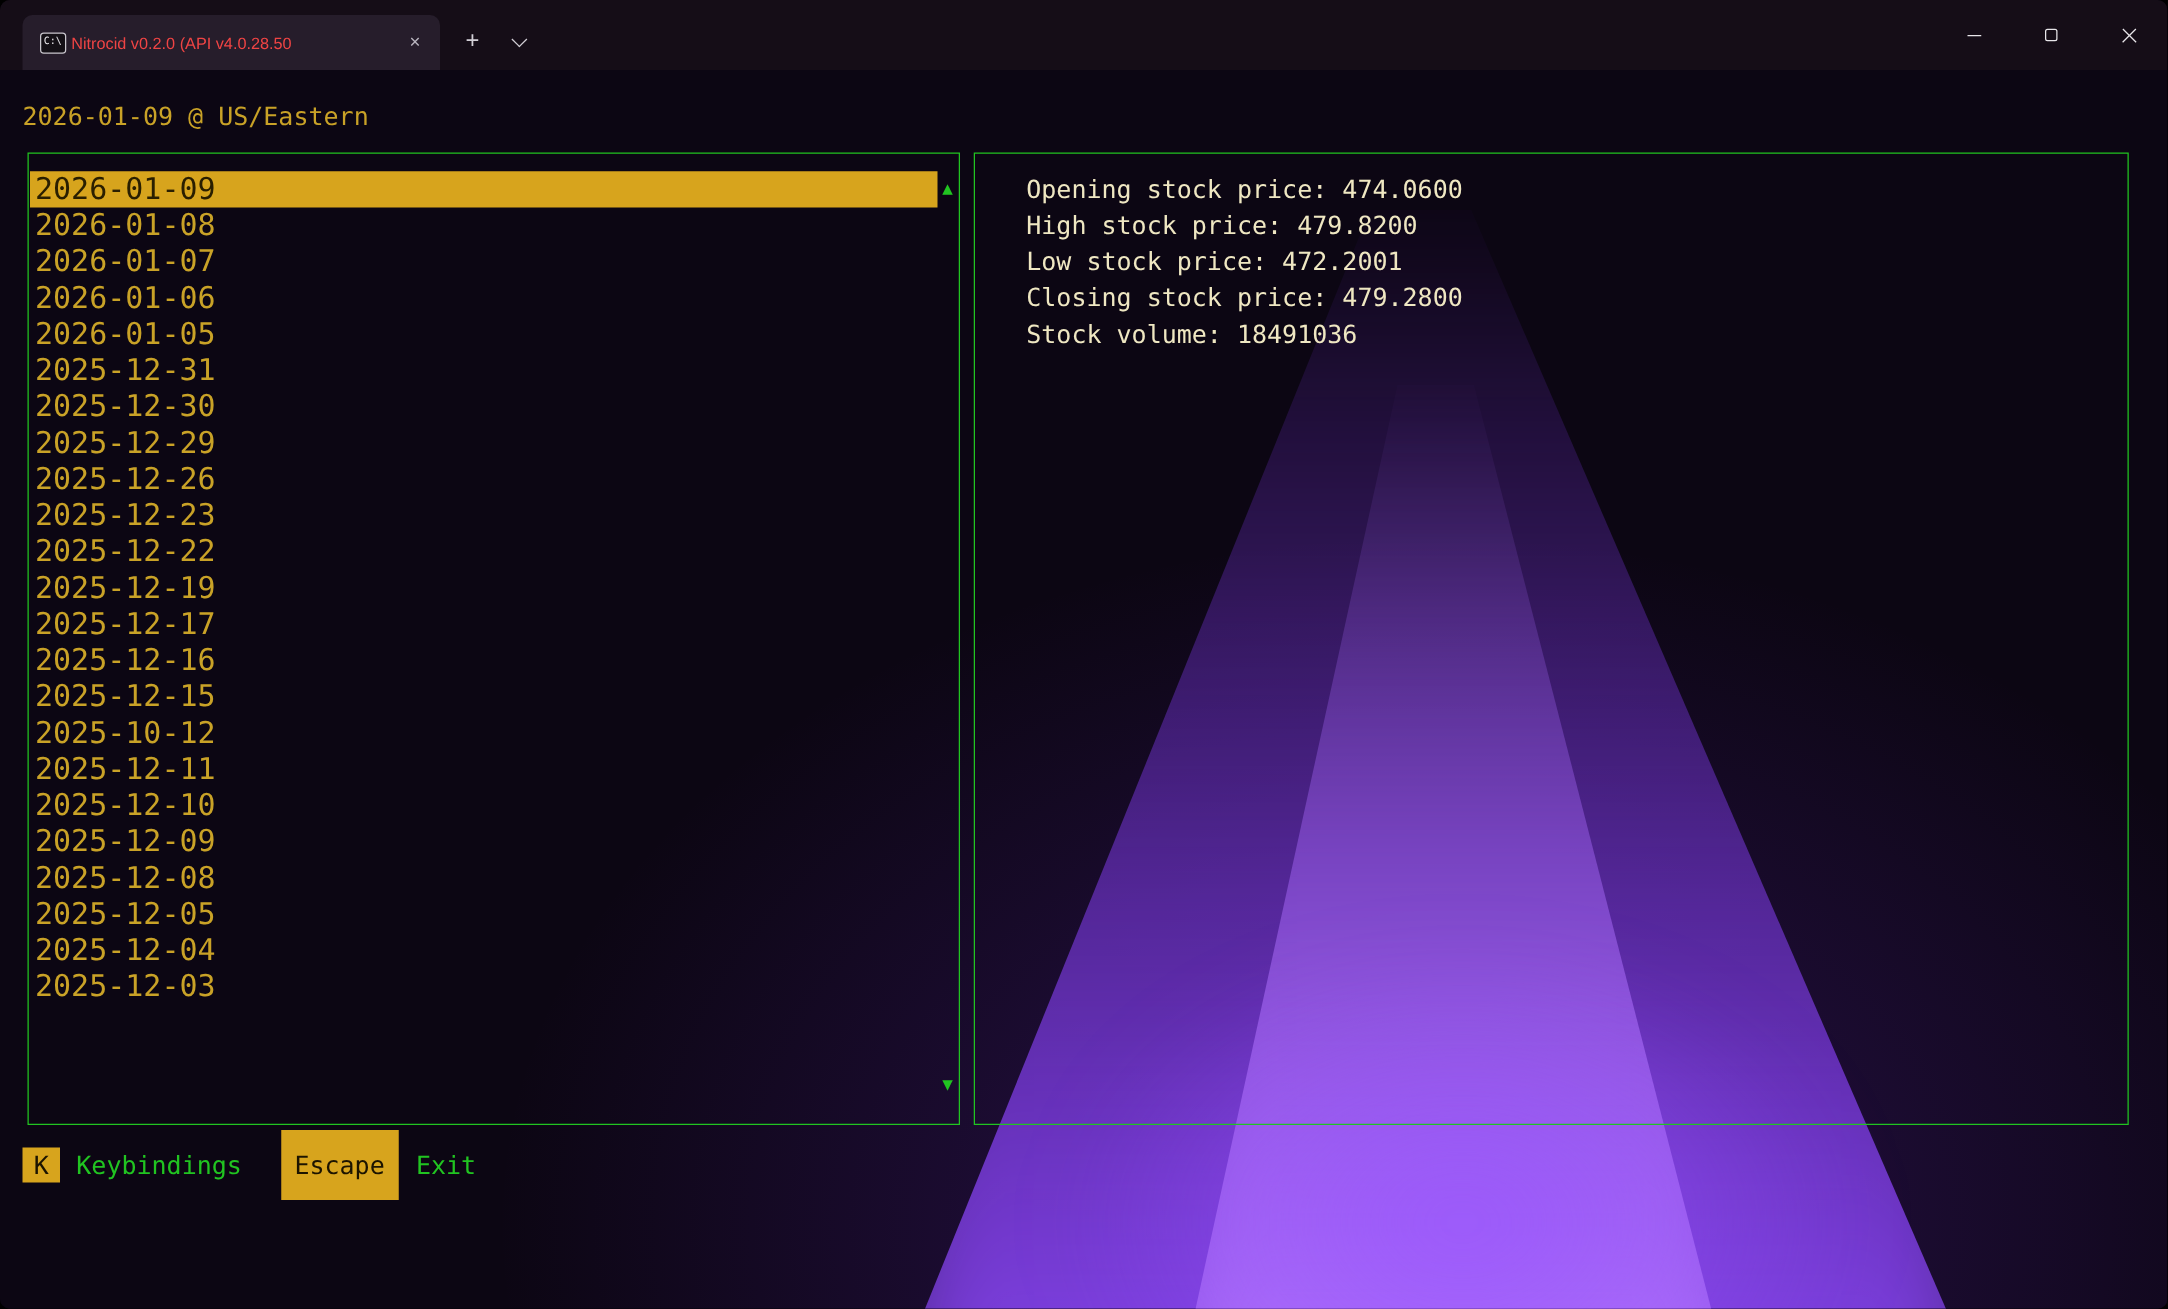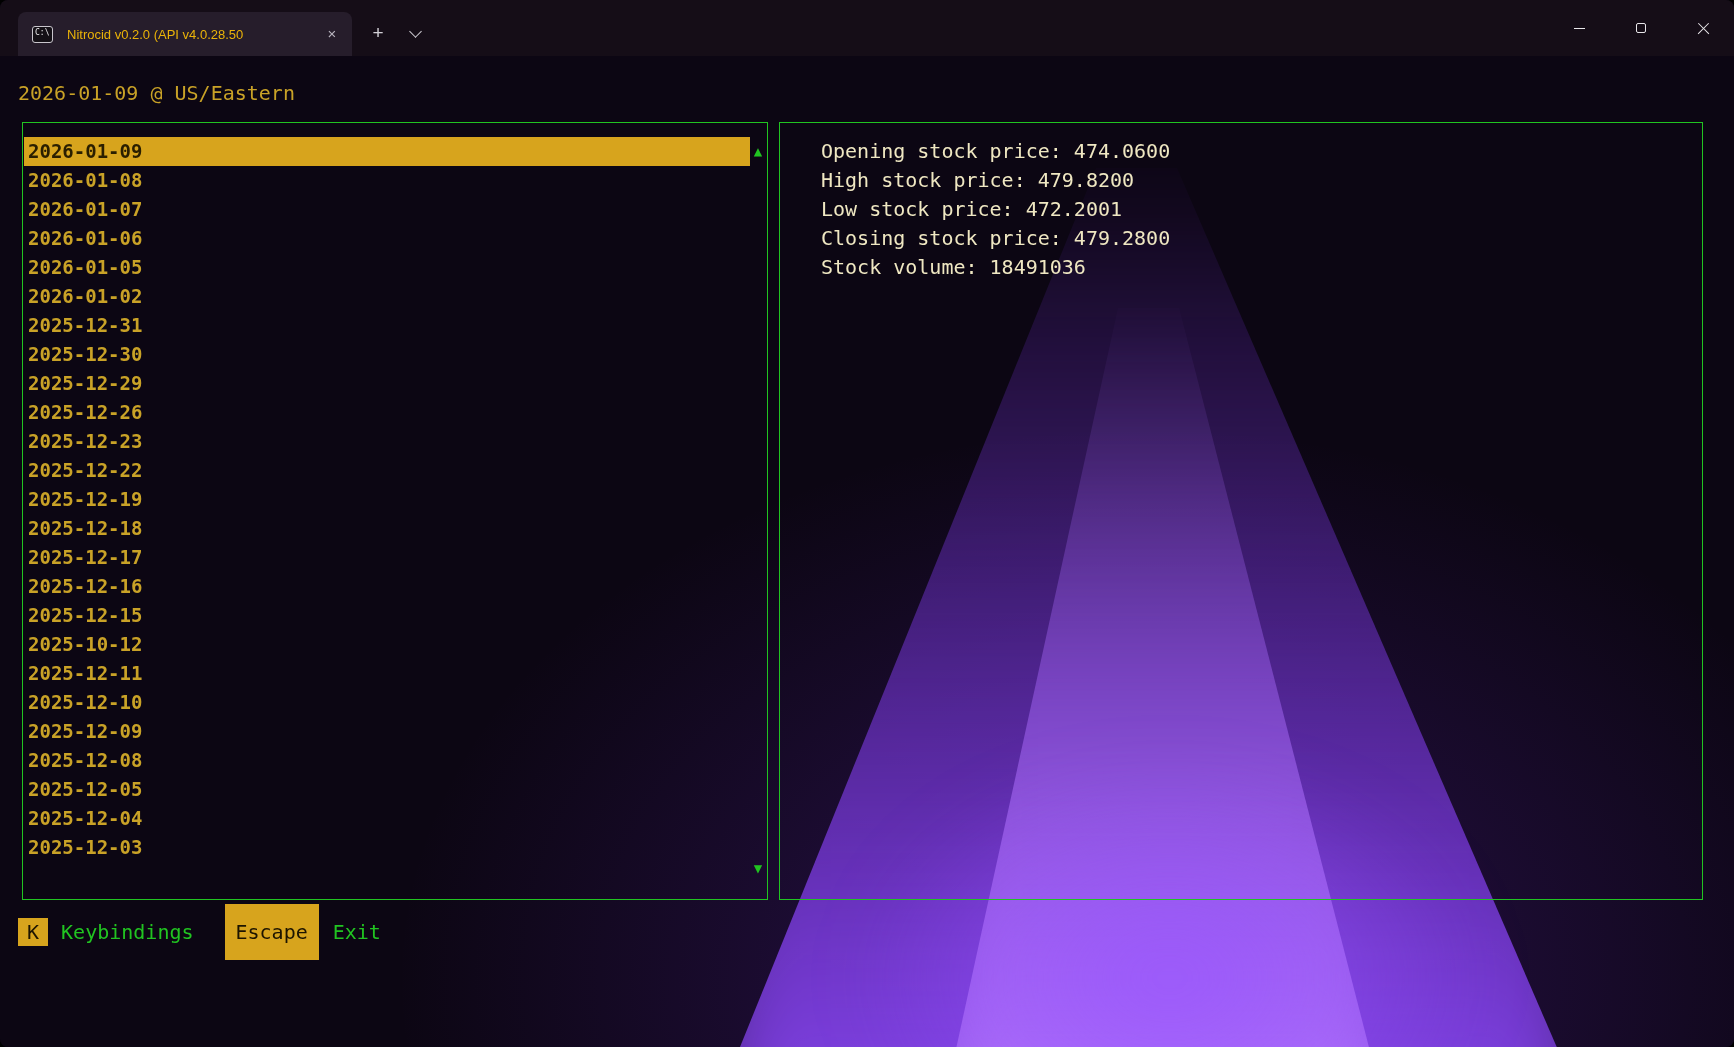--- a/index.html
+++ b/index.html
@@ -11,22 +11,22 @@
 
   
   .titlebar { position:relative; width:100%; height:56px; background:#150d17; }
   .tab { position:absolute; left:18px; top:12px; width:334px; height:44px;
          background:#261d2b; border-radius:8px 8px 0 0; display:flex; align-items:center;
          padding:0 10px 0 14px; }
   .tab-icon-box { display:inline-flex; align-items:flex-start; justify-content:flex-start;
          width:21px; height:17px; border:1px solid #c9c6cd; border-radius:3px;
          background:#141016; color:#e8e6ea; font-size:8px; line-height:9px; padding:1px 0 0 2px;
          font-family:"DejaVu Sans Mono",monospace; flex:0 0 auto; }
-  .tab-title { margin-left:14px; flex:1 1 auto; min-width:0; overflow:hidden; white-space:nowrap;
-         color:#eab308; font-size:13px; }
+  .tab-title { margin-left:4px; flex:1 1 auto; min-width:0; overflow:hidden; white-space:nowrap;
+         color:#ef4444; font-size:13px; }
   .tab-close { flex:0 0 auto; width:20px; text-align:center; color:#b9b5bf; font-size:15px;
          line-height:20px; cursor:default; }
   .newtab-btn { position:absolute; left:362px; top:17px; width:32px; height:32px;
          display:flex; align-items:center; justify-content:center; color:#d2cfd6;
          font-size:19px; border-radius:4px; }
   .tab-dd { position:absolute; left:399px; top:17px; width:32px; height:32px;
          display:flex; align-items:center; justify-content:center; border-radius:4px; }
   .glyph-chevron { width:9px; height:9px; border-right:1.4px solid #d2cfd6;
          border-bottom:1.4px solid #d2cfd6; transform:rotate(45deg); margin-top:-4px; }
   .wincontrols { position:absolute; right:0; top:0; height:56px; display:flex; }
@@ -60,22 +60,22 @@
   .glow-base { position:absolute; left:850px; top:690px; width:640px; height:440px; z-index:0;
       background:radial-gradient(closest-side, rgba(152,84,255,0.70), rgba(152,84,255,0) 100%);
       filter:blur(30px); }
 
   .screen-header { position:absolute; z-index:2; left:18px; top:12px; height:26px;
       line-height:26px; font-size:20px; color:var(--amber,#c9a227); }
 
   .left-panel { position:absolute; z-index:2; left:22px; top:54px; width:746px; height:778px;
       border:1px solid var(--green,#21c421); }
   .date-rows { position:absolute; left:1px; top:14px; right:17px; }
-  .date-row { height:29px; line-height:29px; font-size:19px; padding-left:4px;
-      color:var(--amber,#c9a227); white-space:nowrap; overflow:hidden;font-weight:bold; }
+  .date-row { height:29px; line-height:29px; font-size:24px; padding-left:4px;
+      color:var(--amber,#c9a227); white-space:nowrap; overflow:hidden; }
   .date-row.selected { background:var(--selected_bg,#d7a41d); color:var(--selected_fg,#2a1f00); }
   .scroll-up, .scroll-down { position:absolute; right:1px; width:16px; text-align:center;
       color:var(--green,#21c421); font-size:14px; line-height:29px; }
   .scroll-up { top:14px; }
   .scroll-down { bottom:16px; }
 
   .right-panel { position:absolute; z-index:2; left:779px; top:54px; width:924px; height:778px;
       border:1px solid var(--green,#21c421); }
   .detail-lines { position:absolute; left:9px; top:14px; right:8px; }
   .detail-line { height:29px; line-height:29px; font-size:20px; color:var(--pale,#efe7c2);
@@ -131,38 +131,36 @@
           <div class="date-row selected">2026-01-09</div>
 
           <div class="date-row">2026-01-08</div>
 
           <div class="date-row">2026-01-07</div>
 
           <div class="date-row">2026-01-06</div>
 
           <div class="date-row">2026-01-05</div>
 
-          <div class="date-row">2026-01-02</div>
 
           <div class="date-row">2025-12-31</div>
 
           <div class="date-row">2025-12-30</div>
 
           <div class="date-row">2025-12-29</div>
 
           <div class="date-row">2025-12-26</div>
 
 
           <div class="date-row">2025-12-23</div>
 
           <div class="date-row">2025-12-22</div>
 
           <div class="date-row">2025-12-19</div>
 
-          <div class="date-row">2025-12-18</div>
 
           <div class="date-row">2025-12-17</div>
 
           <div class="date-row">2025-12-16</div>
 
           <div class="date-row">2025-12-15</div>
 
           <div class="date-row">2025-10-12</div>
 
           <div class="date-row">2025-12-11</div>

